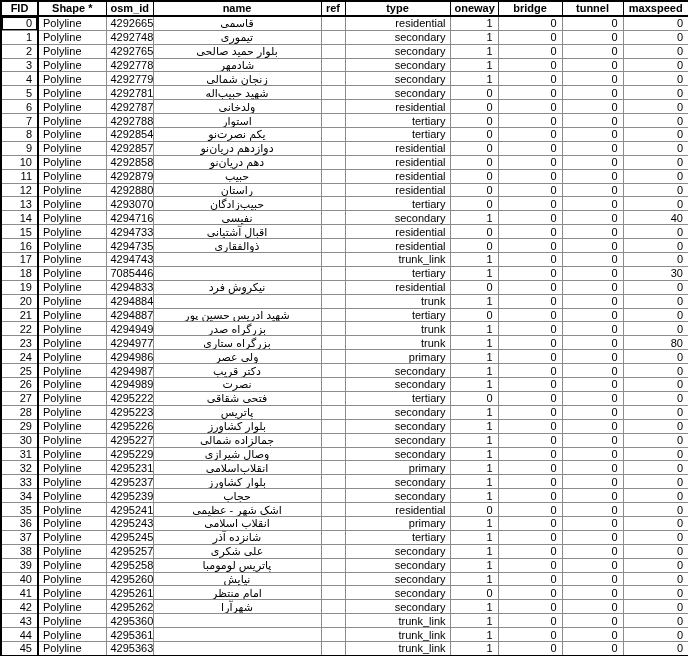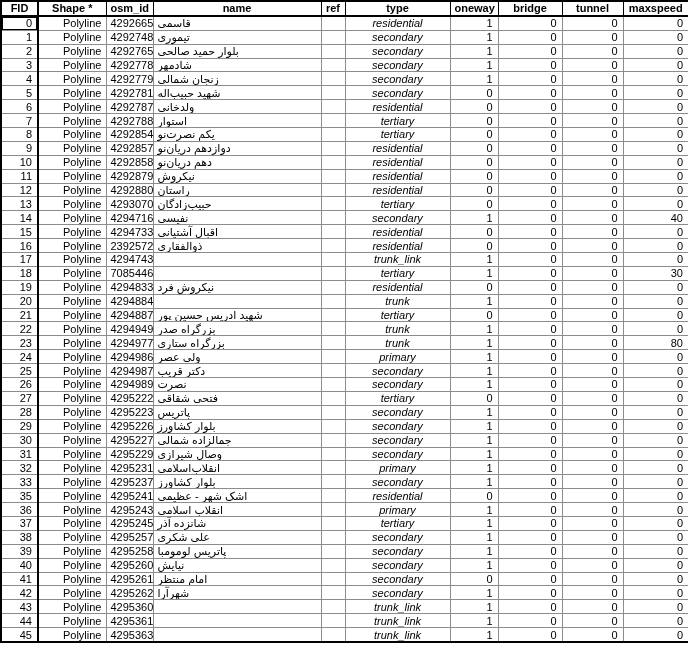--- a/index.html
+++ b/index.html
@@ -36,25 +36,25 @@
   col.c-osmid{width:47px;}
   col.c-name{width:168px;}
   col.c-ref{width:24px;}
   col.c-type{width:105px;}
   col.c-oneway{width:48px;}
   col.c-bridge{width:64px;}
   col.c-tunnel{width:61px;}
   col.c-maxspeed{width:66px;}
   td.fid{border-right:2px solid #000;text-align:right;padding-right:5px;}
   th.fid{border-right:2px solid #000;}
-  td.shape{text-align:right;}
+  td.shape{text-align:left;}
   td.osmid{text-align:center;}
-  td.name{text-align:left;direction:rtl;}
+  td.name{text-align:center;direction:rtl;}
   td.ref{text-align:left;}
-  td.type{text-align:center;font-style:italic;}
+  td.type{text-align:right;}
   td.num{text-align:right;padding-right:5px;}
   td.selected{box-shadow:inset 0 0 0 1px #000;}
 </style>
 </head>
 <body>
 
 <table>
   <colgroup>
     <col class="c-fid">
       <col class="c-shape">
@@ -211,21 +211,21 @@
         <td class="type">residential</td>
         <td class="num">0</td>
         <td class="num">0</td>
         <td class="num">0</td>
         <td class="num">0</td>
       </tr>
       <tr>
         <td class="fid">11</td>
         <td class="shape">Polyline</td>
         <td class="osmid">4292879</td>
-        <td class="name">نیکروش</td>
+        <td class="name">حبیب</td>
         <td class="ref"></td>
         <td class="type">residential</td>
         <td class="num">0</td>
         <td class="num">0</td>
         <td class="num">0</td>
         <td class="num">0</td>
       </tr>
       <tr>
         <td class="fid">12</td>
         <td class="shape">Polyline</td>
@@ -270,21 +270,21 @@
         <td class="ref"></td>
         <td class="type">residential</td>
         <td class="num">0</td>
         <td class="num">0</td>
         <td class="num">0</td>
         <td class="num">0</td>
       </tr>
       <tr>
         <td class="fid">16</td>
         <td class="shape">Polyline</td>
-        <td class="osmid">2392572</td>
+        <td class="osmid">4294735</td>
         <td class="name">ذوالفقاری</td>
         <td class="ref"></td>
         <td class="type">residential</td>
         <td class="num">0</td>
         <td class="num">0</td>
         <td class="num">0</td>
         <td class="num">0</td>
       </tr>
       <tr>
         <td class="fid">17</td>
@@ -476,20 +476,32 @@
         <td class="num">1</td>
         <td class="num">0</td>
         <td class="num">0</td>
         <td class="num">0</td>
       </tr>
       <tr>
         <td class="fid">33</td>
         <td class="shape">Polyline</td>
         <td class="osmid">4295237</td>
         <td class="name">بلوار کشاورز</td>
+        <td class="ref"></td>
+        <td class="type">secondary</td>
+        <td class="num">1</td>
+        <td class="num">0</td>
+        <td class="num">0</td>
+        <td class="num">0</td>
+      </tr>
+      <tr>
+        <td class="fid">34</td>
+        <td class="shape">Polyline</td>
+        <td class="osmid">4295239</td>
+        <td class="name">حجاب</td>
         <td class="ref"></td>
         <td class="type">secondary</td>
         <td class="num">1</td>
         <td class="num">0</td>
         <td class="num">0</td>
         <td class="num">0</td>
       </tr>
       <tr>
         <td class="fid">35</td>
         <td class="shape">Polyline</td>

